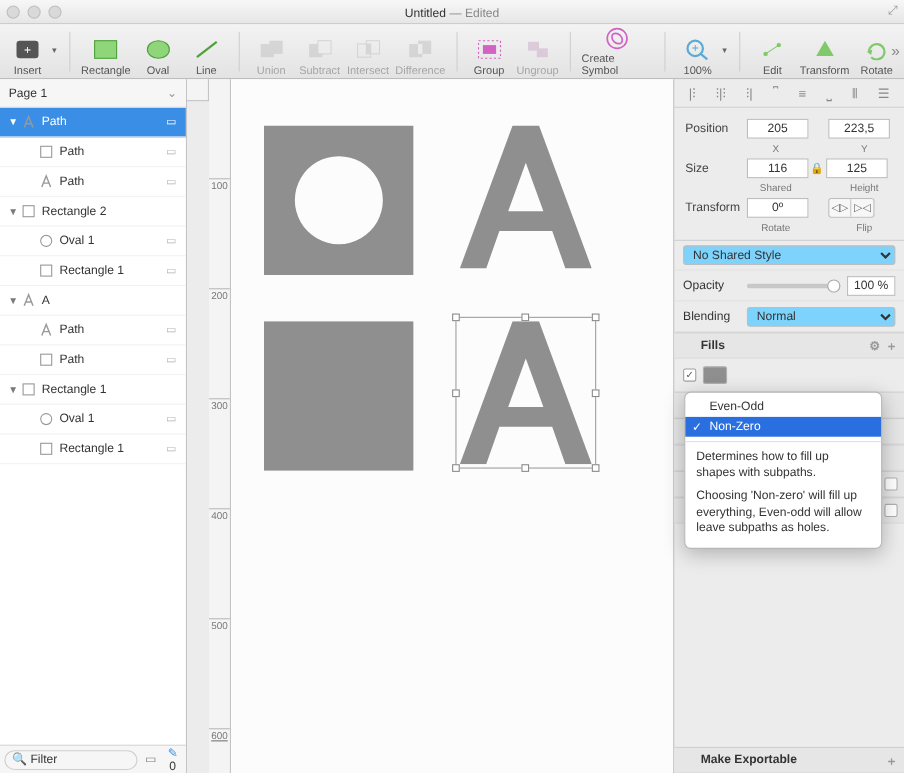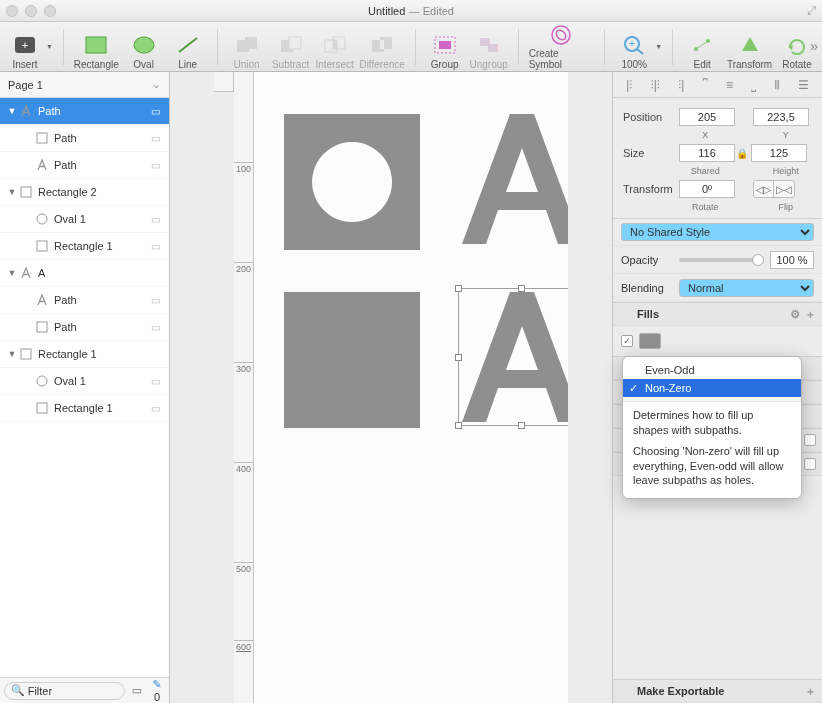--- a/index.html
+++ b/index.html
@@ -17,21 +17,21 @@
 .toolbar { height: 50px; background: linear-gradient(#f3f3f3,#e3e3e3); border-bottom: 1px solid #b9b9b9; display: flex; align-items: center; padding: 0 6px; gap: 6px; position: relative; }
 .tool { display: flex; flex-direction: column; align-items: center; justify-content: flex-end; height: 46px; min-width: 38px; }
 .tool .icon { width: 30px; height: 26px; display: flex; align-items: center; justify-content: center; }
 .tool.disabled { opacity: 0.45; }
 .tool .lbl { font-size: 10px; color: #555; margin-top: 1px; }
 .sep { width: 1px; height: 36px; background: #cfcfcf; margin: 0 4px; }
 .chev { font-size: 7px; color: #666; margin-left: -4px; align-self: center; }
 .toolbar .overflow { position: absolute; right: 4px; top: 16px; color: #888; font-size: 14px; }
 
 
-.main { display: flex; height: calc(100% - 72px); gap: 44px; }
+.main { display: flex; height: calc(100% - 72px); }
 .leftpanel { width: 170px; background: #fff; border-right: 1px solid #c4c4c4; display: flex; flex-direction: column; }
 .leftpanel .pages { height: 26px; border-bottom: 1px solid #d6d6d6; display: flex; align-items: center; padding: 0 8px; font-size: 11px; color: #444; background: #f6f6f6; position: relative; }
 .layers { flex: 1; overflow: hidden; }
 .layer-row { height: 27px; display: flex; align-items: center; padding-right: 4px; border-bottom: 1px solid #f2f2f2; position: relative; }
 .layer-row .arrow { width: 12px; text-align: center; color: #7a7a7a; font-size: 9px; }
 .layer-row .licon { width: 16px; height: 16px; display: flex; align-items: center; justify-content: center; margin-right: 4px; }
 .layer-row .lname { flex: 1; font-size: 11px; color: #333; }
 .layer-row .lock { width: 14px; color: #b5b5b5; font-size: 10px; }
 .layer-row.sel { background: #3a8ee6; }
 .layer-row.sel .lname, .layer-row.sel .arrow, .layer-row.sel .lock { color: #fff; }
@@ -404,21 +404,21 @@
         <div class="tick" style="left: 310px;">300</div>
         <div class="tick" style="left: 410px;">40</div>
       </div>
     <div class="canvasbody">
       <div class="ruler-v" id="rulerv">
           <div class="tick" style="top: 90px;">100</div>
           <div class="tick" style="top: 190px;">200</div>
           <div class="tick" style="top: 290px;">300</div>
           <div class="tick" style="top: 390px;">400</div>
           <div class="tick" style="top: 490px;">500</div>
-          <div class="tick" style="top: 568px; text-decoration: underline;">600</div>
+          <div class="tick" style="top: 590px; text-decoration: underline;">600</div>
         </div>
       <div class="canvas">
 
         <svg style="position:absolute;left:30px;top:42px" width="136" height="136">
           <path class="shape-gray" fill-rule="evenodd" d="M0 0h136v136h-136z M68 28a40 40 0 1 0 .1 0z"></path>
         </svg>
 
         <svg style="position:absolute;left:208px;top:42px" width="120" height="130">
           <path class="shape-gray" fill-rule="evenodd" d="M48 0h24l48 130h-24l-12-34h-48l-12 34h-24z M44 78h32l-16-44z"></path>
         </svg>

